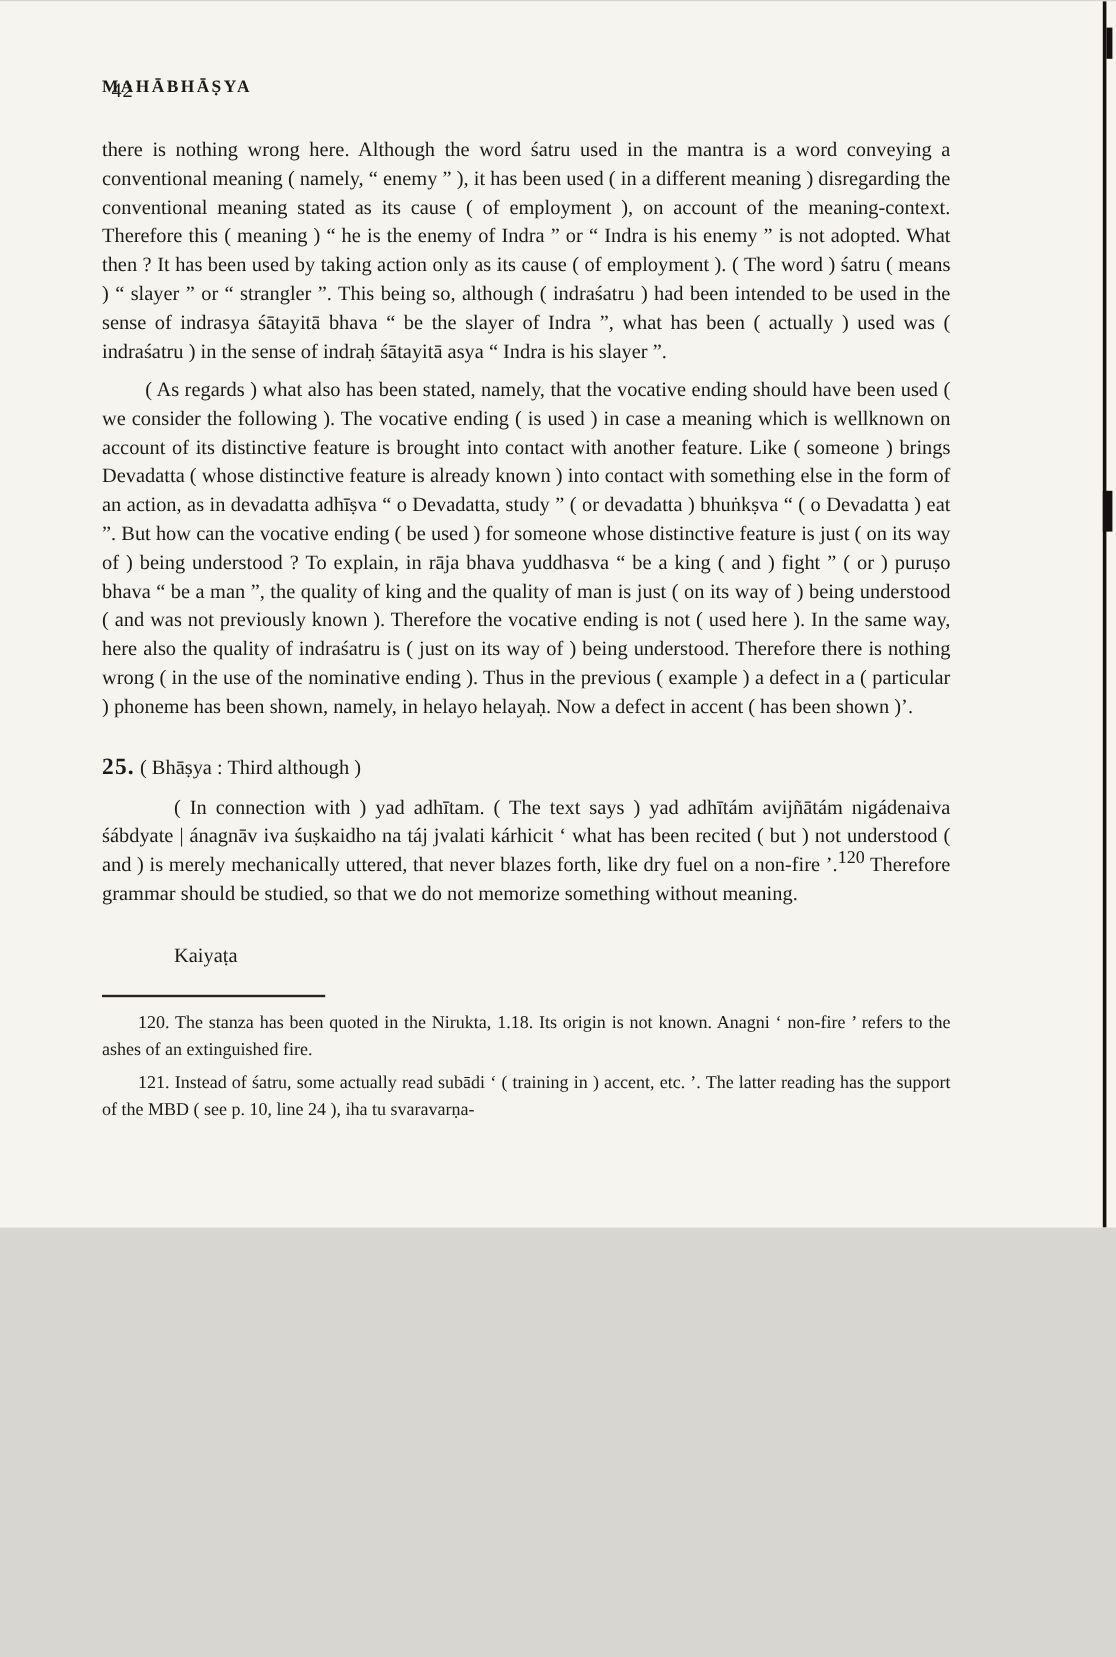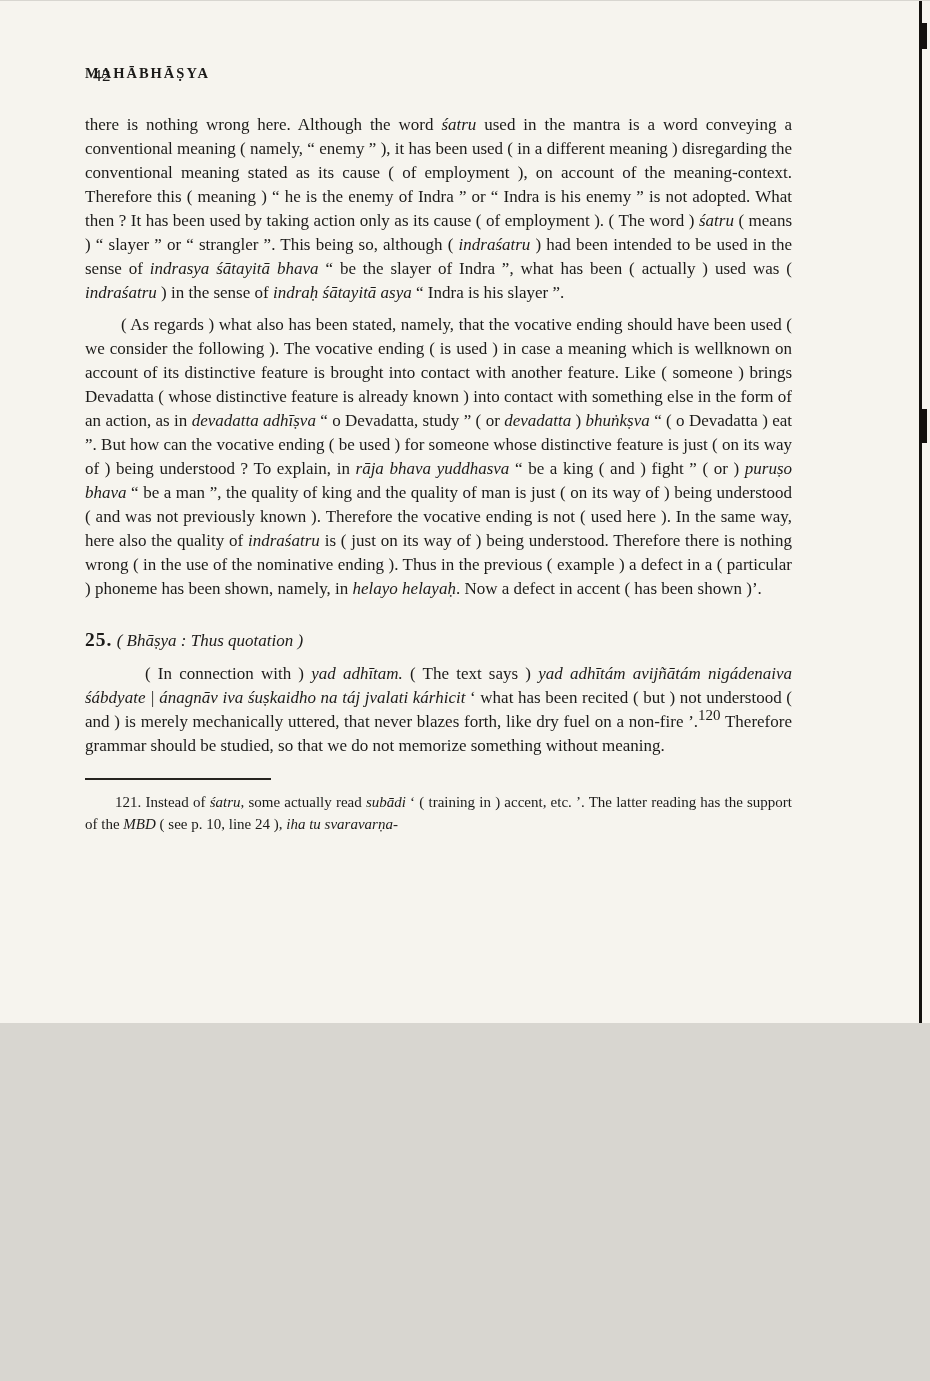--- a/index.html
+++ b/index.html
@@ -49,21 +49,21 @@
     text-align: justify;
   }
   .page-body p { font-size: 17px; line-height: 24px; }
   p.paragraph { margin-top: 8px; }
   p.paragraph.indent1 { text-indent: 36px; }
   p.paragraph.indent2 { text-indent: 60px; }
   p.section-heading { margin-top: 26px; line-height: 26px; }
   .section-heading .bd { font-weight: bold; font-size: 19.5px; letter-spacing: 1px; }
   p.subheading { margin-top: 28px; text-indent: 60px; }
 
-  .it { font-style: italic; }
+  .it { }
   .bd { font-weight: bold; }
   sup { font-size: 15px; line-height: 0; vertical-align: super; }
 
   .footnotes { margin: 20px 138px 0 85px; }
   .footnote-rule {
     width: 186px;
     border-top: 2px solid #26231f;
     margin-bottom: 12px;
   }
   .footnote-list p.footnote {
@@ -84,23 +84,25 @@
   <div class="scan-mark scan-mark-3"></div>
 
   <header class="page-header">
     <span class="page-number">42</span>
     <div class="running-title">MAHĀBHĀṢYA</div>
   </header>
 
   <main class="page-body">
       <p class="paragraph "><span>there is nothing wrong here.  Although the word </span><span class="it">śatru</span><span> used in the mantra is a word conveying a conventional meaning ( namely, “ enemy ” ),  it has been used ( in a different meaning ) disregarding the conventional meaning stated as its cause ( of employment ),  on account of the meaning-context.   Therefore this ( meaning ) “ he is the enemy of Indra ” or “ Indra is his enemy ” is not adopted.   What then ?   It has been used by taking action only as its cause ( of employment ).   ( The word ) </span><span class="it">śatru</span><span> ( means ) “ slayer ” or “ strangler ”.   This being so, although ( </span><span class="it">indraśatru</span><span> ) had been intended to be used in the sense of </span><span class="it">indrasya śātayitā bhava</span><span> “ be the slayer of Indra ”,  what has been ( actually ) used was ( </span><span class="it">indraśatru</span><span> ) in the sense of </span><span class="it">indraḥ śātayitā asya</span><span> “ Indra is his slayer ”.</span></p>
       <p class="paragraph indent1"><span>( As regards ) what also has been stated, namely, that the vocative ending should have been used ( we consider the following ).   The vocative ending ( is used ) in case a meaning which is wellknown on account of its distinctive feature is brought into contact with another feature.   Like ( someone ) brings Devadatta ( whose distinctive feature is already known ) into contact with something else in the form of an action, as in </span><span class="it">devadatta adhīṣva</span><span> “ o Devadatta, study ” ( or </span><span class="it">devadatta</span><span> ) </span><span class="it">bhuṅkṣva</span><span> “ ( o Devadatta ) eat ”.   But how can the vocative ending ( be used ) for someone whose distinctive feature is just ( on its way of ) being understood ?  To explain,  in </span><span class="it">rāja bhava yuddhasva</span><span> “ be a king ( and ) fight ” ( or ) </span><span class="it">puruṣo bhava</span><span> “ be a man ”,  the quality of king and the quality of man is just ( on its way of ) being understood ( and was not previously known ).   Therefore the vocative ending is not ( used here ).   In the same way, here also the quality of </span><span class="it">indraśatru</span><span> is ( just on its way of ) being understood.    Therefore there is nothing wrong ( in the use of the nominative ending ).   Thus in the previous ( example ) a defect in a ( particular ) phoneme has been shown, namely, in </span><span class="it">helayo helayaḥ</span><span>.   Now a defect in accent ( has been shown )’.</span></p>
-      <p class="section-heading"><span class="bd">25.</span><span>  </span><span class="it">( Bhāṣya : Thus quotation )</span></p>
+      <p class="section-heading"><span class="bd">25.</span><span>  </span><span class="it">( Bhāṣya : Third although )</span></p>
       <p class="paragraph indent2"><span>( In connection with ) </span><span class="it">yad adhītam.</span><span>   ( The text says ) </span><span class="it">yad adhītám avijñātám nigádenaiva śábdyate | ánagnāv iva śuṣkaidho na táj jvalati kárhicit</span><span> ‘ what has been recited ( but ) not understood ( and ) is merely mechanically uttered, that never blazes forth, like dry fuel on a non-fire ’.</span><sup>120</sup><span>   Therefore grammar should be studied,  so that we do not memorize something without meaning.</span></p>
+      <p class="subheading"><span>Kaiyaṭa</span></p>
     </main>
 
   <section class="footnotes">
     <div class="footnote-rule"></div>
     <div class="footnote-list">
+        <p class="footnote"><span>120.   The stanza has been quoted in the </span><span class="it">Nirukta,</span><span> 1.18.   Its origin is not known. </span><span class="it">Anagni</span><span> ‘ non-fire ’ refers to the ashes of an extinguished fire.</span></p>
         <p class="footnote"><span>121.   Instead of </span><span class="it">śatru,</span><span> some actually read </span><span class="it">subādi</span><span> ‘ ( training in ) accent,  etc. ’. The latter reading has the support of the </span><span class="it">MBD</span><span> ( see p. 10, line 24 ), </span><span class="it">iha tu svaravarṇa-</span></p>
       </div>
   </section>
 </div>
 
 </body></html>

